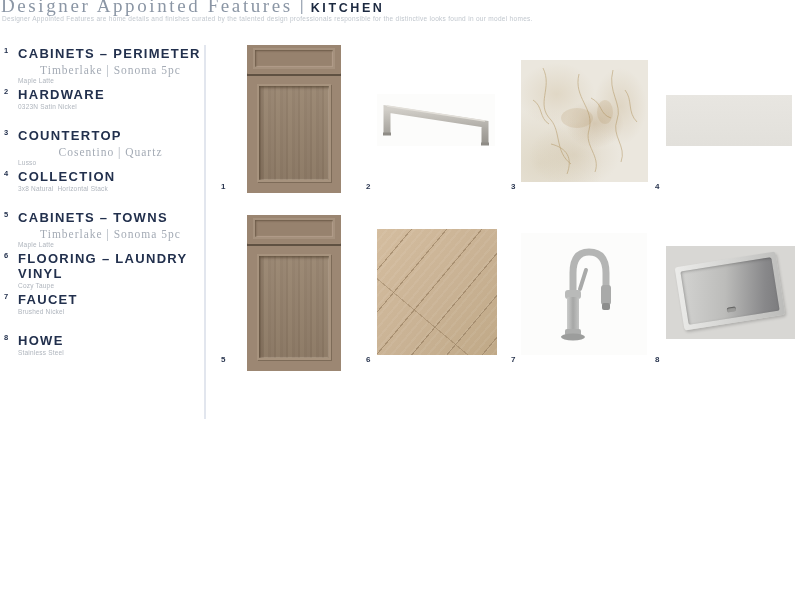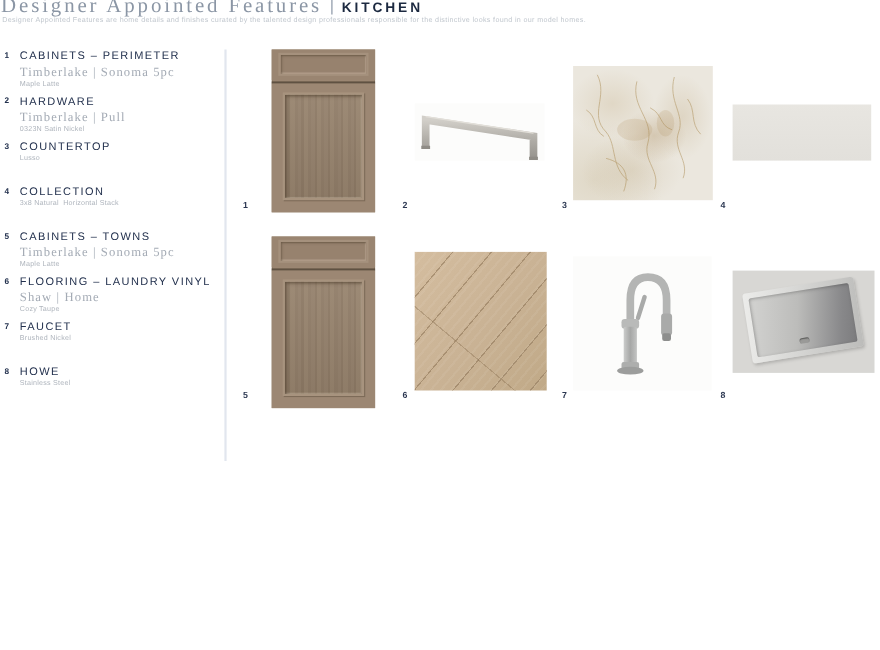--- a/index.html
+++ b/index.html
@@ -11,23 +11,23 @@
   .title-serif{font-family:"Liberation Serif",serif;font-weight:400;font-size:19px;
                letter-spacing:2.6px;color:#8b96a5;}
   .h-sep{font-size:15px;color:#9aa4b2;margin:0 7px;position:relative;top:-1px;}
   .room{font-size:12.5px;font-weight:bold;letter-spacing:2.6px;color:#1c2940;}
   .subtitle{position:absolute;top:15px;left:2px;font-size:6.5px;letter-spacing:.3px;color:#c1c7ce;}
 
   
   .feature{position:absolute;left:3px;width:200px;}
   .f-num{position:absolute;left:1px;top:0;font-size:7.5px;font-weight:bold;color:#22304d;}
   .f-body{margin-left:15px;}
-  .f-cat{font-size:10px;font-weight:normal;letter-spacing:1.3px;color:#22304d;}
+  .f-cat{font-size:13px;font-weight:bold;letter-spacing:1.3px;color:#22304d;}
   .f-name{font-family:"Liberation Serif",serif;font-size:11.5px;letter-spacing:1px;
-          color:#a4abb5;margin-top:3px;}
+          color:#a4abb5;margin-top:3px;text-align:center;}
   .f-detail{font-size:6.5px;letter-spacing:.2px;color:#afb5bd;margin-top:1px;white-space:pre;}
   .v-divider{position:absolute;left:204px;top:45px;width:2px;height:494px;background:#e2e6ee;}
 
   
   .g-num{position:absolute;font-size:8px;font-weight:bold;color:#2a3650;}
   .tile{position:absolute;}
 
   
   .cabinet{background:#9c8773;box-shadow:inset 0 0 0 1px #8d7a66;}
   .cab-drawer{position:absolute;left:0;right:0;top:0;height:28px;background:#9a8571;}
@@ -99,28 +99,28 @@
       <div class="f-body">
           <div class="f-cat">CABINETS – PERIMETER</div>
       <div class="f-name">Timberlake | Sonoma 5pc</div>
       <div class="f-detail">Maple Latte</div>
         </div>
     </div>
     <div class="feature" style="top:87px">
       <span class="f-num">2</span>
       <div class="f-body">
           <div class="f-cat">HARDWARE</div>
-      <div class="f-name">Timberlake | Pull</div>
       <div class="f-detail">0323N Satin Nickel</div>
         </div>
     </div>
     <div class="feature" style="top:128px">
       <span class="f-num">3</span>
       <div class="f-body">
           <div class="f-cat">COUNTERTOP</div>
+      <div class="f-name">Cosentino | Quartz</div>
       <div class="f-detail">Lusso</div>
         </div>
     </div>
     <div class="feature" style="top:169px">
       <span class="f-num">4</span>
       <div class="f-body">
           <div class="f-cat">COLLECTION</div>
       <div class="f-detail">3x8 Natural  Horizontal Stack</div>
         </div>
     </div>
@@ -129,21 +129,20 @@
       <div class="f-body">
           <div class="f-cat">CABINETS – TOWNS</div>
       <div class="f-name">Timberlake | Sonoma 5pc</div>
       <div class="f-detail">Maple Latte</div>
         </div>
     </div>
     <div class="feature" style="top:251px">
       <span class="f-num">6</span>
       <div class="f-body">
           <div class="f-cat">FLOORING – LAUNDRY VINYL</div>
-      <div class="f-name">Shaw | Home</div>
       <div class="f-detail">Cozy Taupe</div>
         </div>
     </div>
     <div class="feature" style="top:292px">
       <span class="f-num">7</span>
       <div class="f-body">
           <div class="f-cat">FAUCET</div>
       <div class="f-detail">Brushed Nickel</div>
         </div>
     </div>

